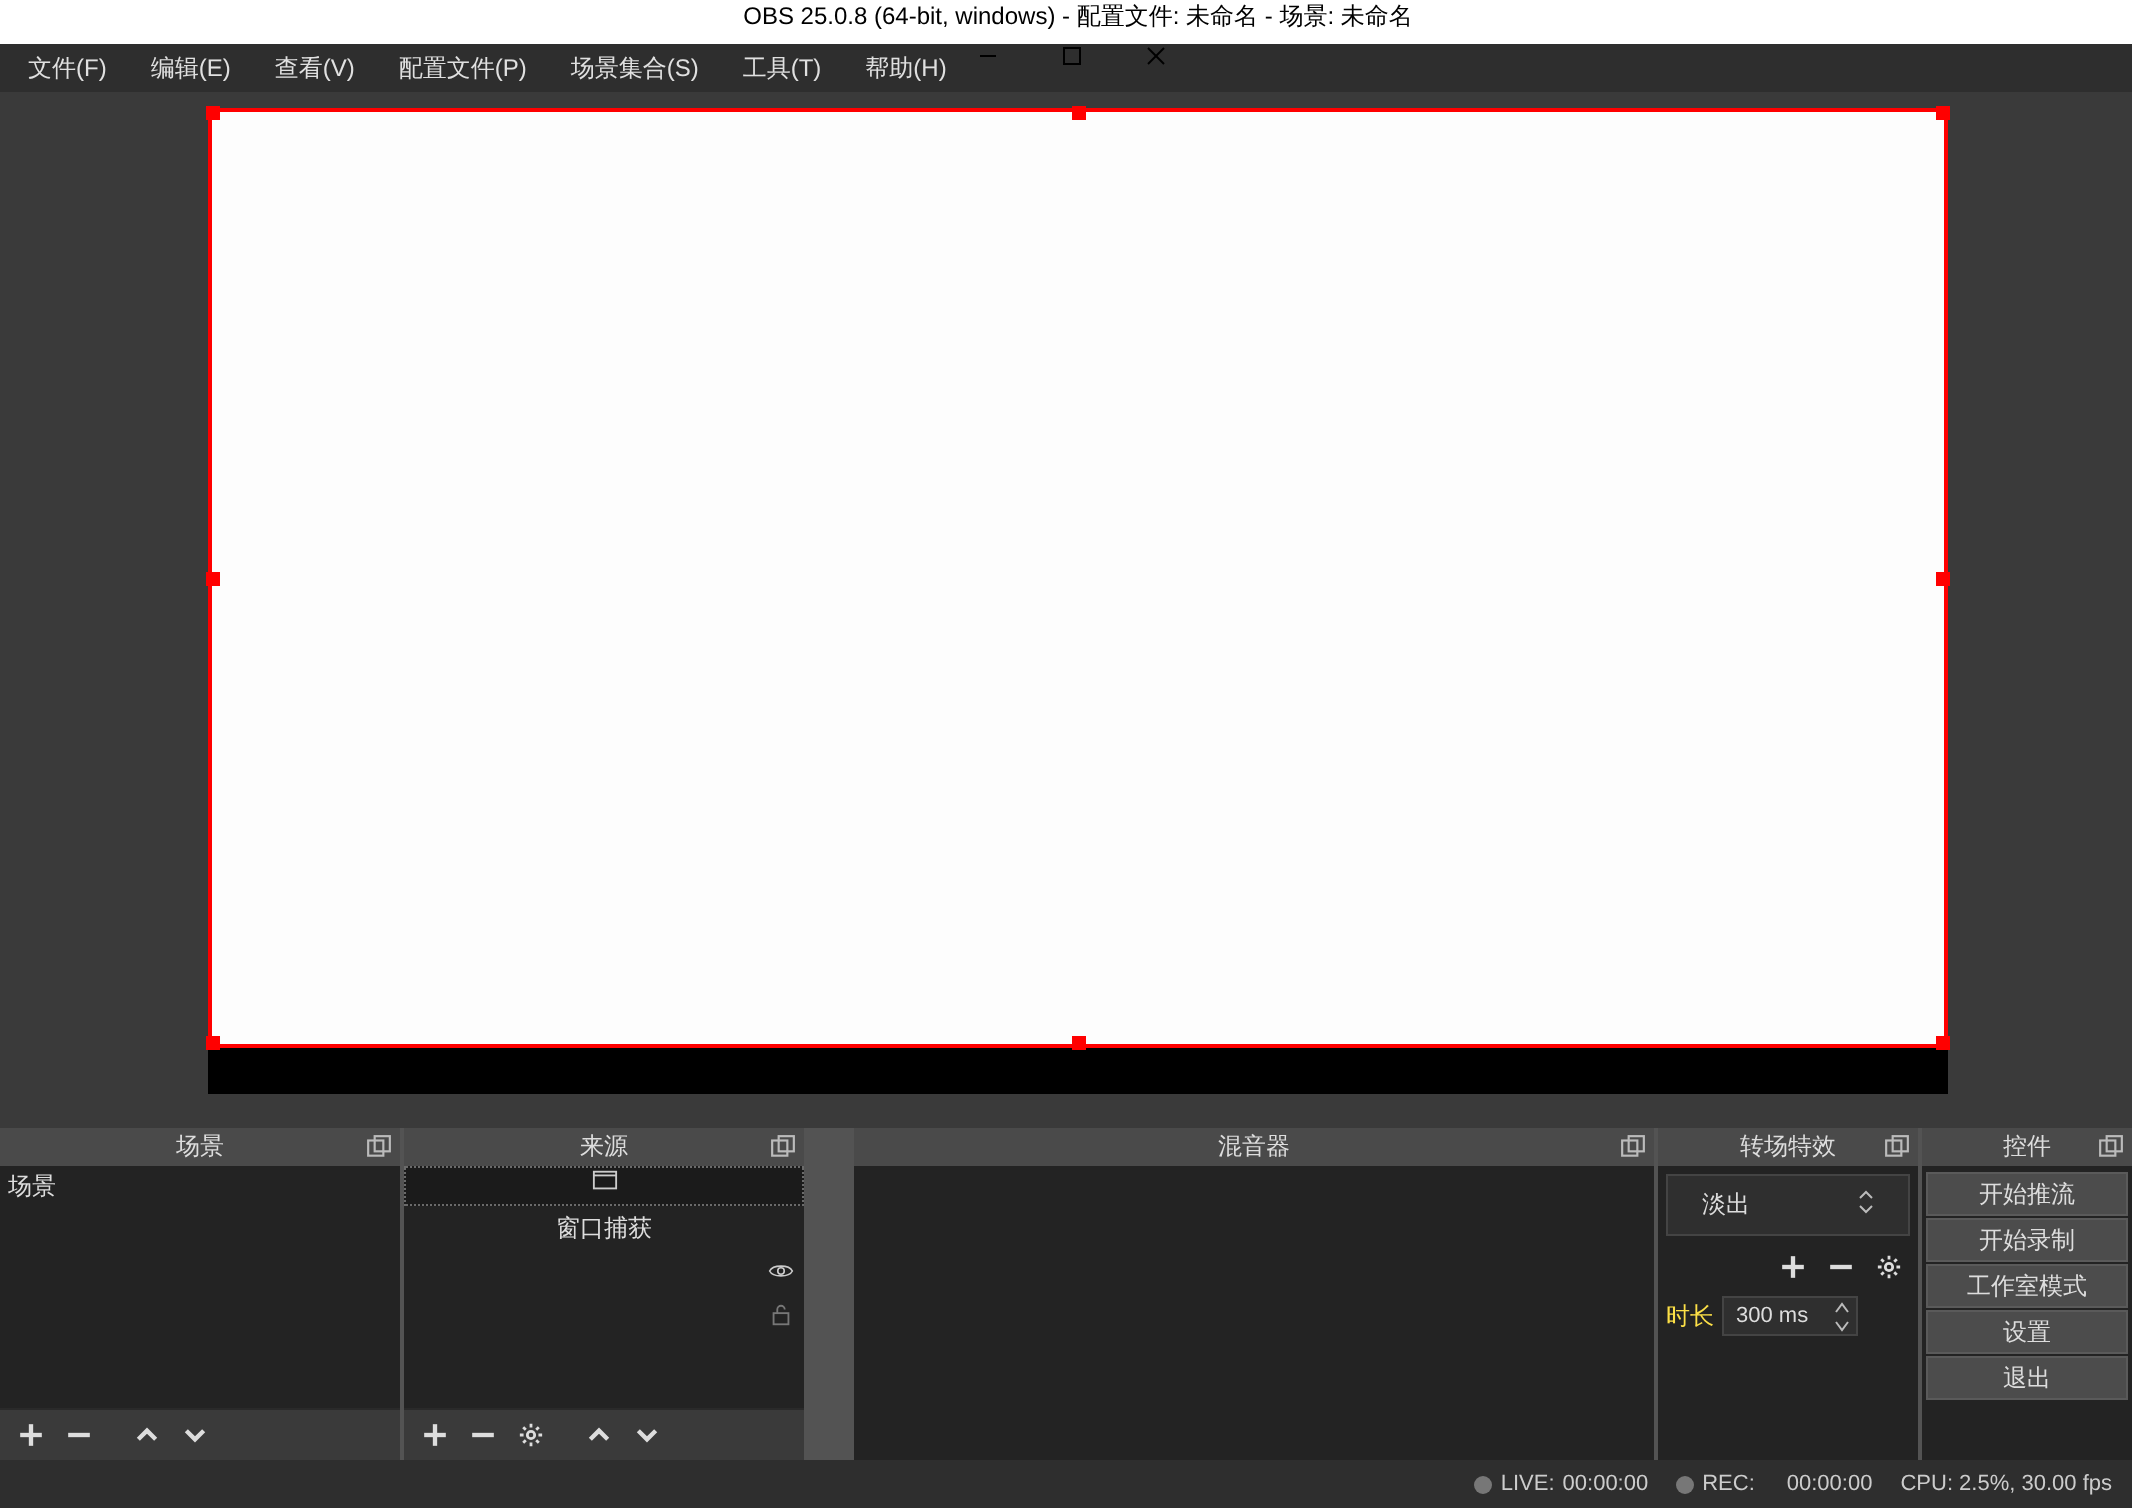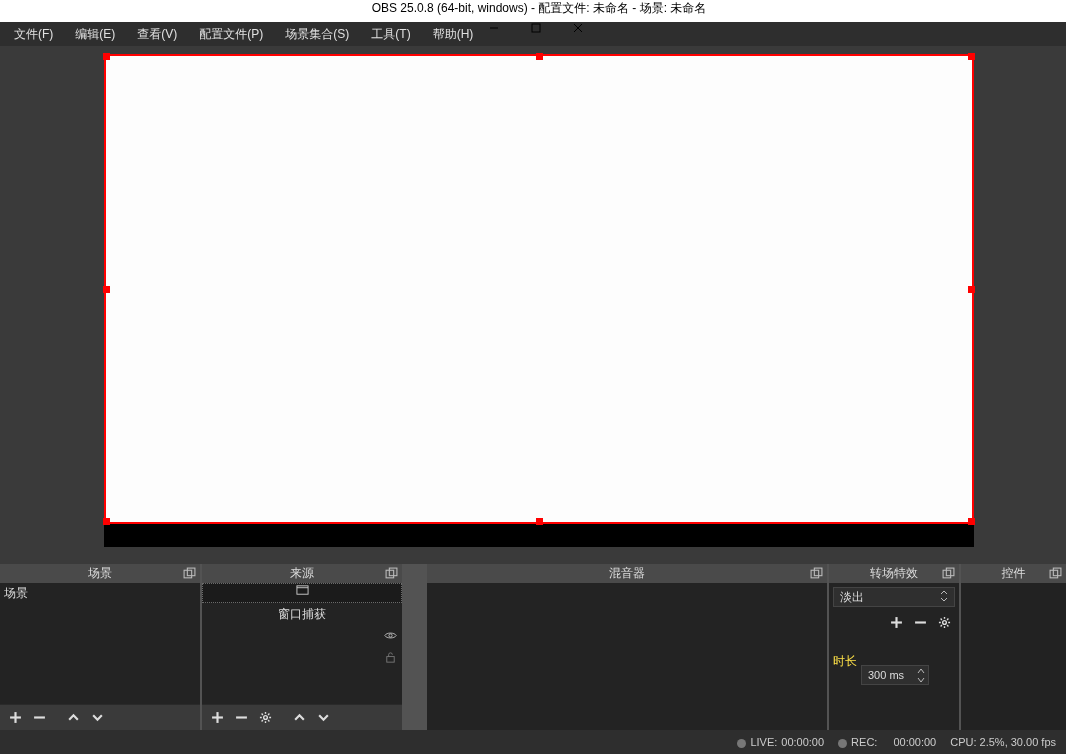--- a/index.html
+++ b/index.html
@@ -44,23 +44,23 @@
 
 .eye, .lock { margin-left: auto; }
 .src-icon svg, .eye svg, .lock svg, .popout svg, .toolbtn svg { width: 13px; height: 13px; }
 
 .toolbar { height: 26px; background: #3a3a3a; display: flex; align-items: center; gap: 2px; padding: 0 4px; border-top: 1px solid #2a2a2a; }
 .toolbtn { width: 22px; height: 22px; display: flex; align-items: center; justify-content: center; color: #ddd; }
 .tb-sep { width: 8px; }
 
 
 .trans-row { display: flex; align-items: center; gap: 4px; padding: 4px 4px; }
-.combo { flex: 1; background: #2f2f2f; height: 20px; border: 1px solid #444; display: flex; align-items: center; justify-content: space-between; padding: 0 6px; font-size: 12px; color: #ddd; }
+.combo { flex: 1; background: #2f2f2f; height: 31px; border: 1px solid #444; display: flex; align-items: center; justify-content: space-between; padding: 0 17px; font-size: 12px; color: #ddd; }
 .iconrow { display: flex; gap: 2px; justify-content: flex-end; padding-right: 4px; }
-.spin { display: flex; align-items: center; background: #2f2f2f; border: 1px solid #444; height: 20px; margin-top: 28px; }
+.spin { display: flex; align-items: center; background: #2f2f2f; border: 1px solid #444; height: 20px; }
 .spin .num { width: 52px; text-align: left; font-size: 11px; color: #ddd; padding-left: 6px; }
 .spin .arrows { width: 14px; display: flex; flex-direction: column; }
 .spin .arrows div { height: 9px; display: flex; align-items: center; justify-content: center; }
 .lbl { font-size: 12px; color: #fde047; }
 
 
 .ctl-btn { background: #4c4c4c; color: #ddd; font-size: 12px; height: 22px; margin: 1px 2px; display: flex; align-items: center; justify-content: center; border: 1px solid #5a5a5a; }
 
 
 .status { height: 24px; background: #2e2e2e; display: flex; align-items: center; justify-content: flex-end; gap: 14px; padding: 0 10px; color: #ccc; font-size: 11px; font-family: "Consolas", monospace; }
@@ -303,20 +303,27 @@
   <div class="dock controls">
     <div class="dock-hdr">
       <span>控件</span>
       <span class="popout">
           <svg viewBox="0 0 12 12">
             <rect x="1" y="3" width="7" height="7" fill="none" stroke="#bbb" stroke-width="1"></rect>
             <rect x="4" y="1" width="7" height="7" fill="none" stroke="#bbb" stroke-width="1"></rect>
           </svg>
         </span>
     </div>
+    <div class="dock-body" style="padding-top:2px;">
+      <div class="ctl-btn">开始推流</div>
+      <div class="ctl-btn">开始录制</div>
+      <div class="ctl-btn">工作室模式</div>
+      <div class="ctl-btn">设置</div>
+      <div class="ctl-btn">退出</div>
+    </div>
   </div>
 
 </div>
 
 <div class="status">
   <span><span class="dot"></span><span style="margin-right:4px;">LIVE:</span><span>00:00:00</span></span>
   <span><span class="dot"></span><span style="margin-right:16px;">REC:</span><span>00:00:00</span></span>
   <span>CPU: 2.5%, 30.00 fps</span>
 </div>
 

